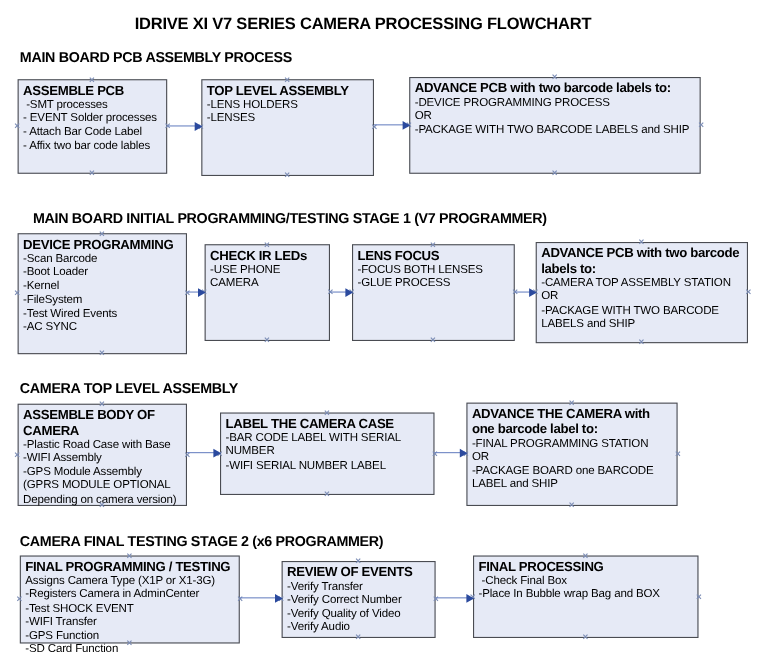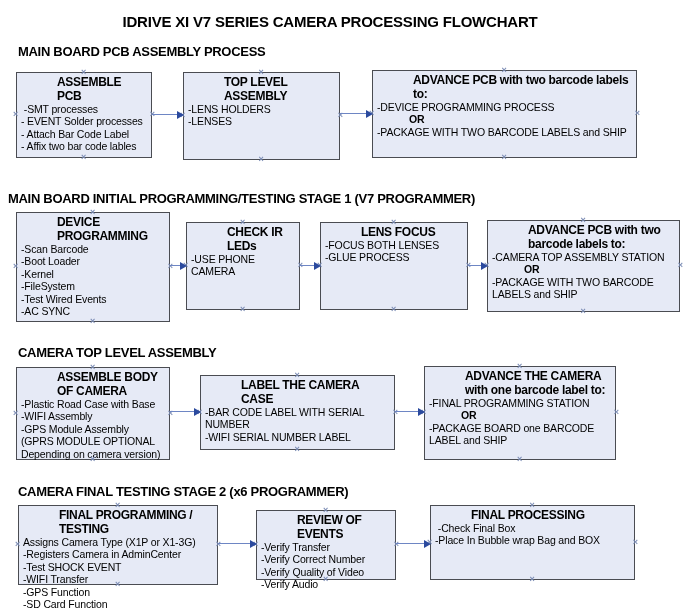--- a/index.html
+++ b/index.html
@@ -12,26 +12,26 @@
     font-size:15px;font-weight:bold;letter-spacing:-0.2px;
   }
   .sec-heading{
     position:absolute;font-size:13px;font-weight:bold;letter-spacing:-0.3px;white-space:nowrap;
   }
   .fbox{
     position:absolute;background:#e6eaf6;border:1.5px solid #4a4c52;
     padding:2px 4px;box-sizing:border-box;
   }
   .fbox-title{
-    font-size:12px;font-weight:bold;line-height:14px;letter-spacing:-0.3px;margin-left:36px;
+    font-size:12px;font-weight:bold;line-height:14px;letter-spacing:-0.3px;
   }
   .fbox-item{
     font-size:10.5px;line-height:12.4px;letter-spacing:-0.15px;white-space:pre-wrap;
   }
-  .fbox-item.bold{font-weight:bold;margin-left:32px;}
+  .fbox-item.bold{font-weight:normal;}
   .arrow{position:absolute;height:2px;}
   .arrow::before{
     content:"";position:absolute;left:0;right:4px;top:0;
     border-top:1.5px solid #6e86c4;
   }
   .arrow::after{
     content:"";position:absolute;right:-1px;top:-3px;width:0;height:0;
     border-left:7px solid #2b4a9e;border-top:4px solid transparent;border-bottom:4px solid transparent;
   }
   .cp{
@@ -81,21 +81,21 @@
     <div class="fbox-item">-PACKAGE WITH TWO BARCODE LABELS and SHIP</div>
   <span class="cp t">×</span>
       <span class="cp b">×</span>
       <span class="cp l">×</span>
       <span class="cp r">×</span>
     </div>
 
   <div class="arrow" style="left:152px;top:114px;width:31px;"></div>
   <div class="arrow" style="left:340px;top:113px;width:32px;"></div>
 
-  <div class="sec-heading" style="left:8px;top:191px;">MAIN BOARD INITIAL PROGRAMMING/TESTING STAGE 1 (V7 PROGRAMMER)</div>
+  <div class="sec-heading" style="left:30px;top:191px;">MAIN BOARD INITIAL PROGRAMMING/TESTING STAGE 1 (V7 PROGRAMMER)</div>
 
   <div class="fbox" style="left:16px;top:212px;width:154px;height:110px;">
     <div class="fbox-title">DEVICE PROGRAMMING</div>
     <div class="fbox-item">-Scan Barcode</div>
     <div class="fbox-item">-Boot Loader</div>
     <div class="fbox-item">-Kernel</div>
     <div class="fbox-item">-FileSystem</div>
     <div class="fbox-item">-Test Wired Events</div>
     <div class="fbox-item">-AC SYNC</div>
   <span class="cp t">×</span>

